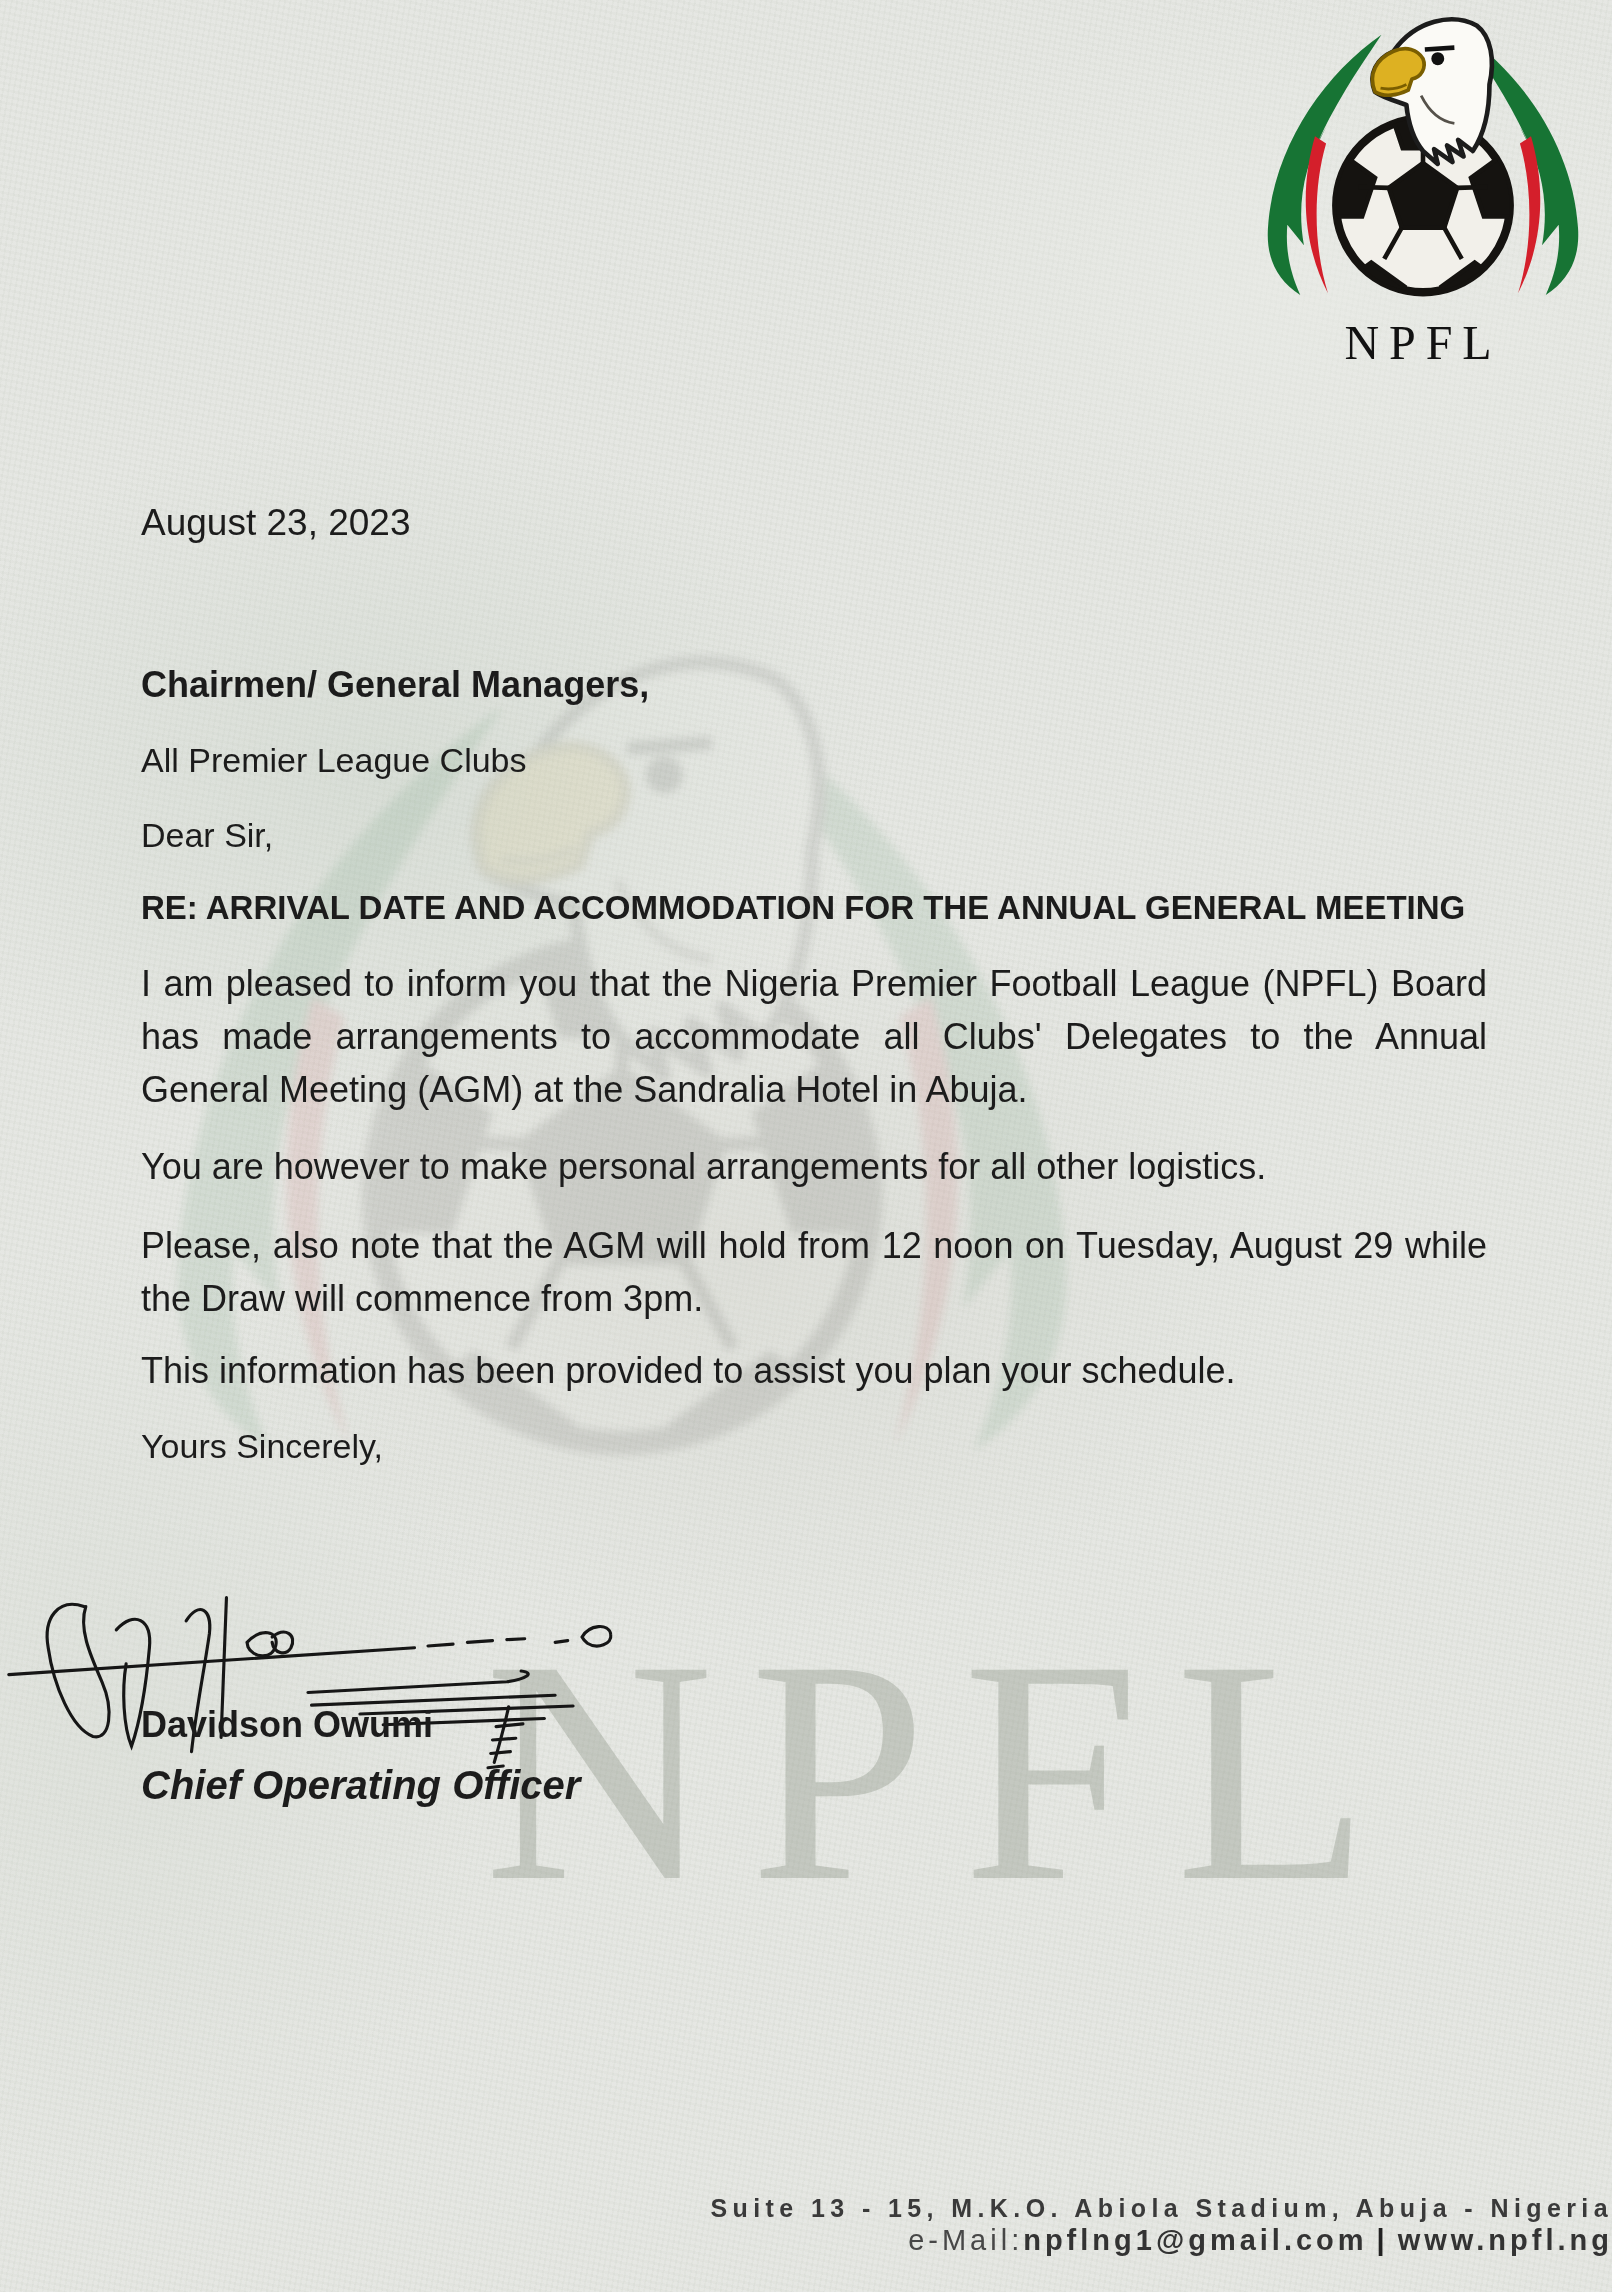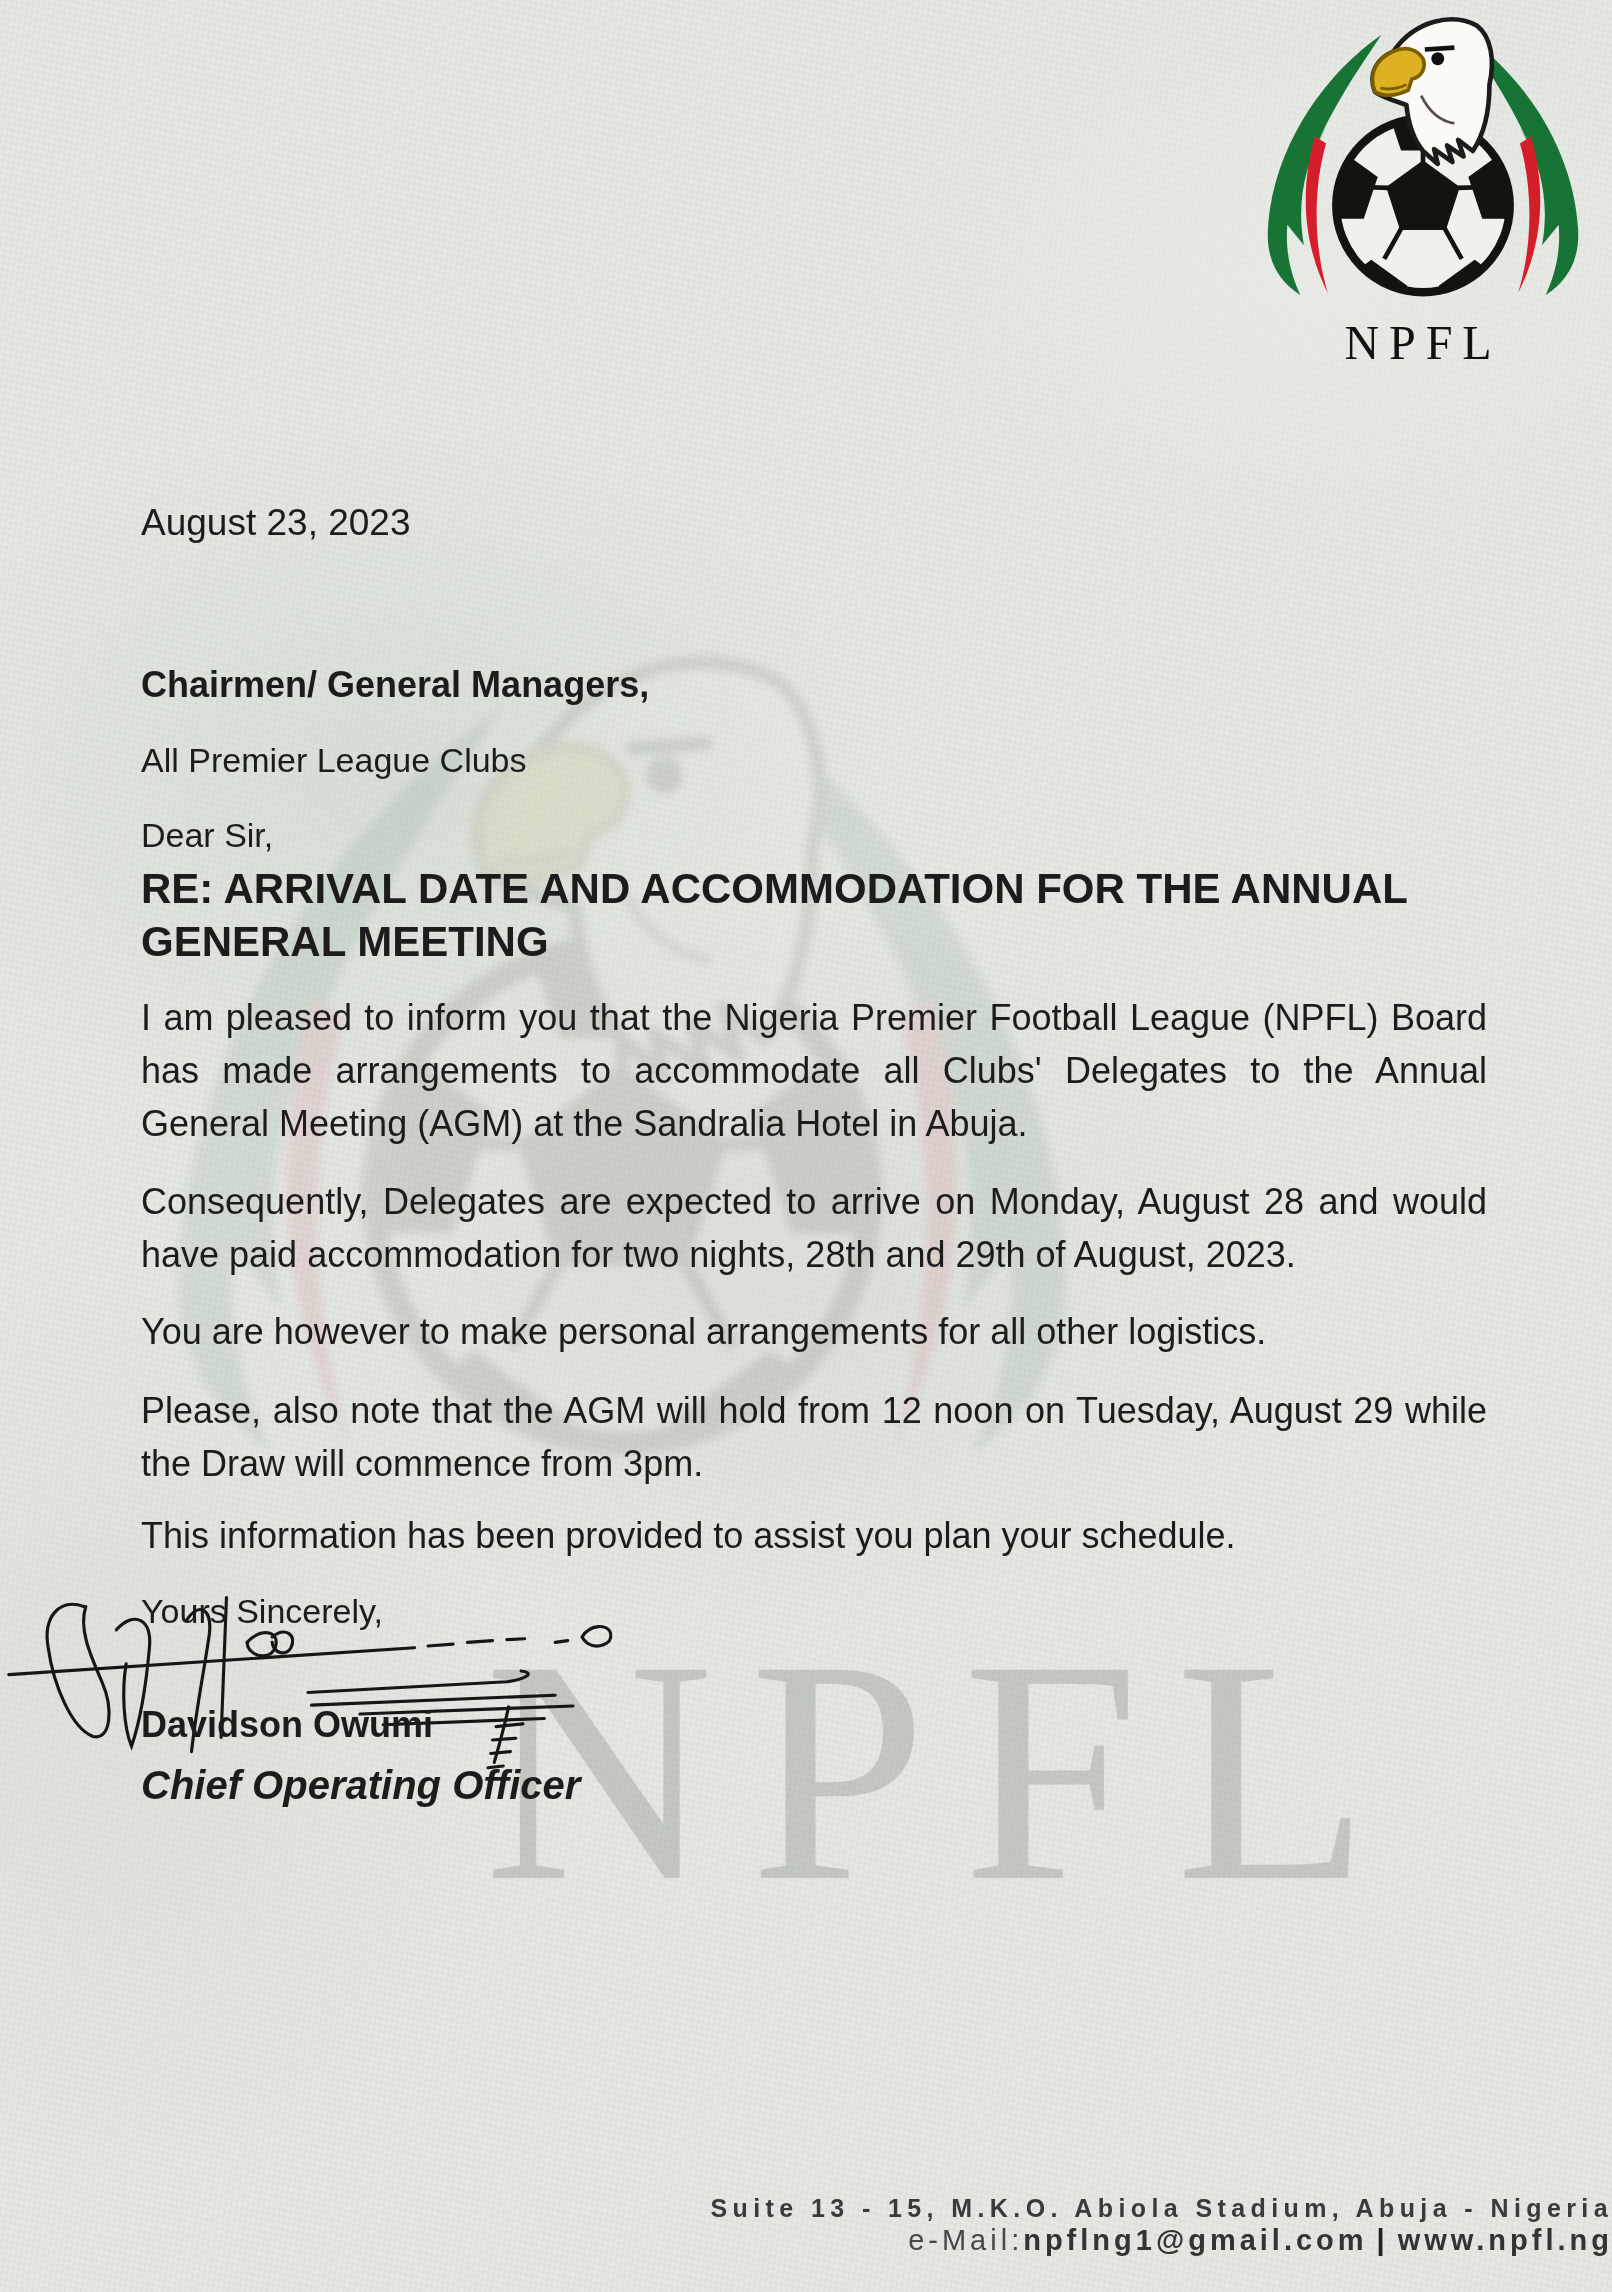--- a/index.html
+++ b/index.html
@@ -34,21 +34,21 @@
     font-family:"Liberation Serif", serif;
     font-size:48px;line-height:52px;letter-spacing:9.9px;
     color:#121212;font-weight:500;
   }
   
   .content{position:absolute;left:141px;top:0;width:1346px;}
   .date{margin-top:495px;font-size:37px;line-height:56px;}
   .recipient-1{margin-top:107px;font-size:36px;line-height:53px;font-weight:bold;}
   .recipient-2{margin-top:23px;font-size:34px;line-height:53px;}
   .salutation{margin-top:21.5px;font-size:34px;line-height:53px;}
-  .subject{font-size:42px;line-height:53px;font-weight:bold;}
+  .subject{margin-top:19px;font-size:33px;line-height:53px;font-weight:bold;}
   p.body-par{margin:0;font-size:36px;line-height:53px;text-align:justify;}
   p.mt1{margin-top:23px;} p.mt2{margin-top:25px;} p.mt3{margin-top:24px;}
   p.mt4{margin-top:26px;} p.mt5{margin-top:19.7px;}
   p.single{text-align:left;}
   .closing{margin-top:23px;font-size:34px;line-height:53px;}
   .sig-name{position:absolute;left:141px;top:1701px;font-size:36px;line-height:47px;font-weight:bold;}
   .sig-title{position:absolute;left:141px;top:1750px;font-size:40px;line-height:47px;font-weight:bold;font-style:italic;margin-top:12px;}
   .signature{position:absolute;left:7.2px;top:1592px;width:627px;height:193px;}
   
   .footer{position:absolute;left:0;top:2192px;width:1613px;text-align:right;color:#3a3a3a;}
@@ -143,21 +143,20 @@
     <div class="logo-caption">NPFL</div>
   </div>
 
   <div class="content">
     <div class="date">August 23, 2023</div>
     <div class="recipient-1">Chairmen/ General Managers,</div>
     <div class="recipient-2">All Premier League Clubs</div>
     <div class="salutation">Dear Sir,</div>
     <div class="subject">RE: ARRIVAL DATE AND ACCOMMODATION FOR THE ANNUAL GENERAL MEETING</div>
     <p class="body-par mt1">I am pleased to inform you that the Nigeria Premier Football League (NPFL) Board has made arrangements to accommodate all Clubs' Delegates to the Annual General Meeting (AGM) at the Sandralia Hotel in Abuja.</p>
-    <p class="body-par mt2">Consequently, Delegates are expected to arrive on Monday, August 28 and would have paid accommodation for two nights, 28th and 29th of August, 2023.</p>
     <p class="body-par mt3 single">You are however to make personal arrangements for all other logistics.</p>
     <p class="body-par mt4">Please, also note that the AGM will hold from 12 noon on Tuesday, August 29 while the Draw will commence from 3pm.</p>
     <p class="body-par mt5 single">This information has been provided to assist you plan your schedule.</p>
     <div class="closing">Yours Sincerely,</div>
   </div>
 
   <svg class="signature" viewBox="0 0 700 215" fill="none" stroke="#161616" stroke-width="3.5" stroke-linecap="round">
     <path d="M2,92 L455,62"></path>
     <path d="M470,60 L498,58 M514,56 L542,54 M558,53 L578,52"></path>
     <path d="M612,56 l14,-2"></path>

